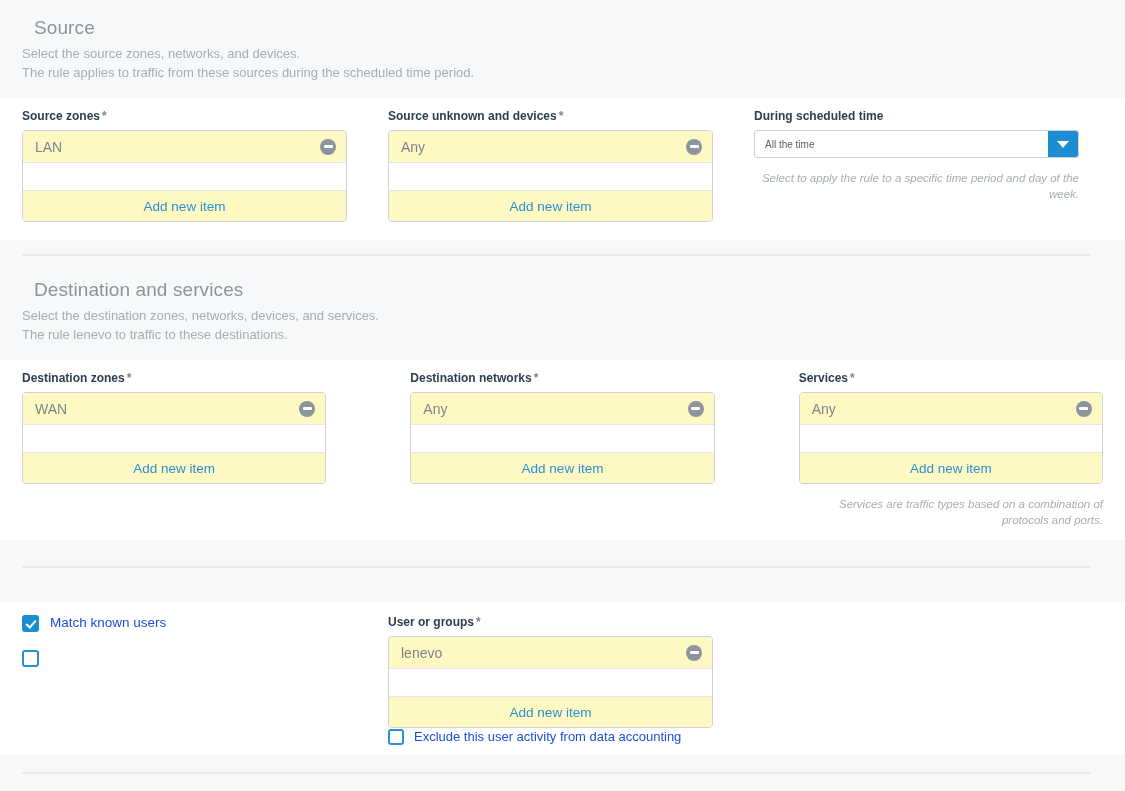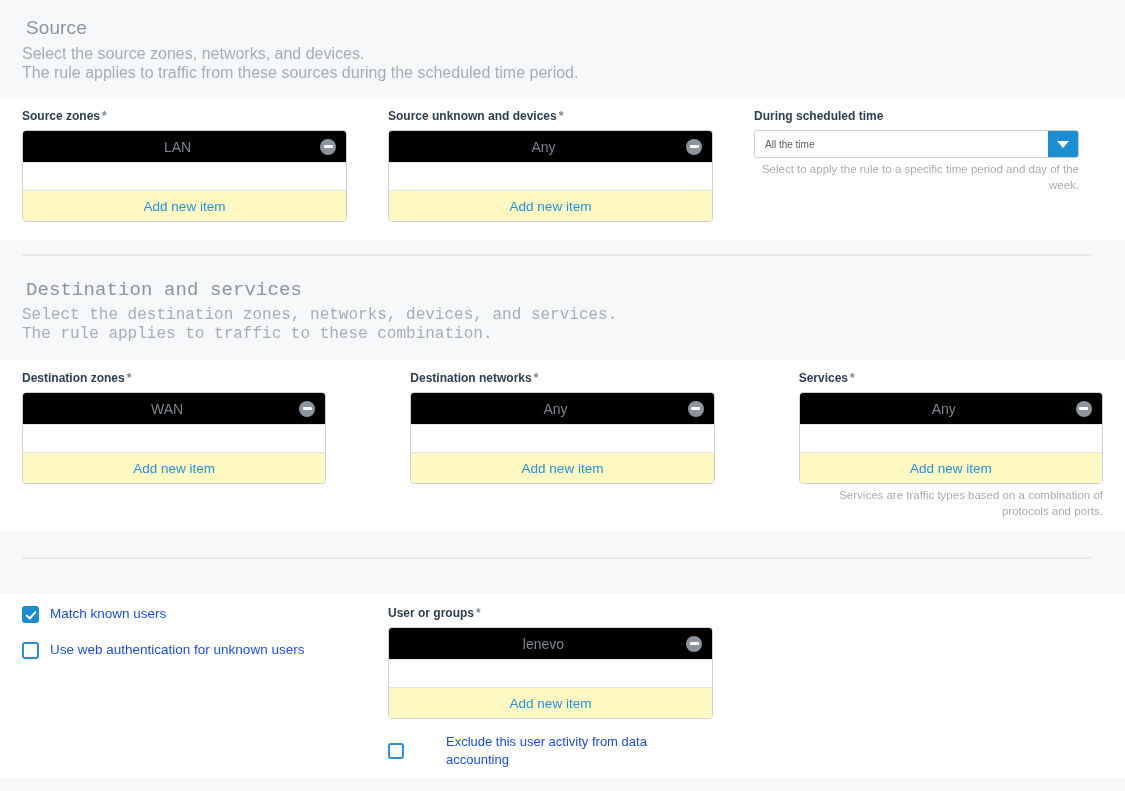--- a/index.html
+++ b/index.html
@@ -35,24 +35,24 @@
   
   .section-header {
     padding: 16px 22px 16px 22px;
   }
   .section-title {
     font-size: 19px;
     font-weight: 400;
     color: #8e949b;
     line-height: 24px;
     letter-spacing: .1px;
-    margin: 0 0 4px 4px;
+    margin: 0 0 4px 12px;
   }
   .section-desc {
-    font-size: 16px;
+    font-size: 13px;
     color: #a7adb4;
     line-height: 19px;
   }
 
   
   .fields {
     display: flex;
     padding: 0 22px;
     box-sizing: border-box;
     width: 1125px;
@@ -78,28 +78,27 @@
   }
 
   
   .listbox {
     border: 1px solid #ccd2d8;
     border-radius: 4px;
     background: #ffffff;
     overflow: hidden;
   }
   .listbox .item {
-    background: #000000;
+    background: #fef9c3;
     border-bottom: 1px solid #e4e7ea;
     height: 32px;
     display: flex;
     align-items: center;
     padding: 0 10px 0 12px;
     box-sizing: border-box;
-    text-align: center;
   }
   .listbox .item-text {
     flex: 1;
     font-size: 14px;
     color: #7c858e;
     line-height: 18px;
     white-space: nowrap;
     overflow: hidden;
   }
   .remove-icon {
@@ -135,21 +134,22 @@
     font-size: 13.5px;
     cursor: pointer;
   }
 
   
   .hint {
     font-size: 11.5px;
     color: #a7adb4;
     line-height: 16px;
     text-align: right;
-    margin-top: 3px;
+    margin-top: 12px;
+    font-style: italic;
   }
 
   
   .select {
     display: flex;
     height: 28px;
     border: 1px solid #ccd2d8;
     border-radius: 3px;
     overflow: hidden;
     background: #ffffff;
@@ -279,24 +279,24 @@
     </div>
 
   </div>
 </div>
 
 <div class="divider-wrap" style="padding:14px 0 14px 0;">
   <div class="divider"></div>
 </div>
 
 <div class="band-gray">
-  <div class="section-header" style="padding-top:8px;font-family:Liberation Mono, monospace;">
+  <div class="section-header" style="padding-top:8px;">
     <div class="section-title">Destination and services</div>
     <div class="section-desc">Select the destination zones, networks, devices, and services.</div>
-    <div class="section-desc">The rule applies to traffic to these combination.</div>
+    <div class="section-desc">The rule lenevo to traffic to these destinations.</div>
   </div>
 </div>
 
 <div class="band-white">
   <div class="fields" style="padding-top:10px;padding-bottom:12px;gap:43px;">
 
     <div class="col">
       <div class="field-label">
         <span>Destination zones</span><span class="req">*</span>
       </div>
@@ -355,39 +355,38 @@
 <div class="band-white">
   <div class="fields" style="padding-top:12px;padding-bottom:8px;align-items:flex-start;">
 
     <div class="col">
       <div class="cb-row">
         <span class="cb on"></span>
         <span class="cb-label">Match known users</span>
       </div>
       <div class="cb-row">
         <span class="cb off"></span>
-        <span class="cb-label">Use web authentication for unknown users</span>
       </div>
     </div>
 
     <div class="col">
       <div class="field-label">
         <span>User or groups</span><span class="req">*</span>
       </div>
       <div class="listbox">
         <div class="item">
           <span class="item-text">lenevo</span>
           <span class="remove-icon">
               <i></i>
             </span>
         </div>
         <div class="filler"></div>
         <div class="add-row">Add new item</div>
       </div>
-      <div class="cb-row small" style="margin-top:14px;gap:32px;">
+      <div class="cb-row small" style="">
         <span class="cb off"></span>
         <span class="cb-label">Exclude this user activity from data accounting</span>
       </div>
     </div>
 
     <div class="col"></div>
 
   </div>
 </div>
 

